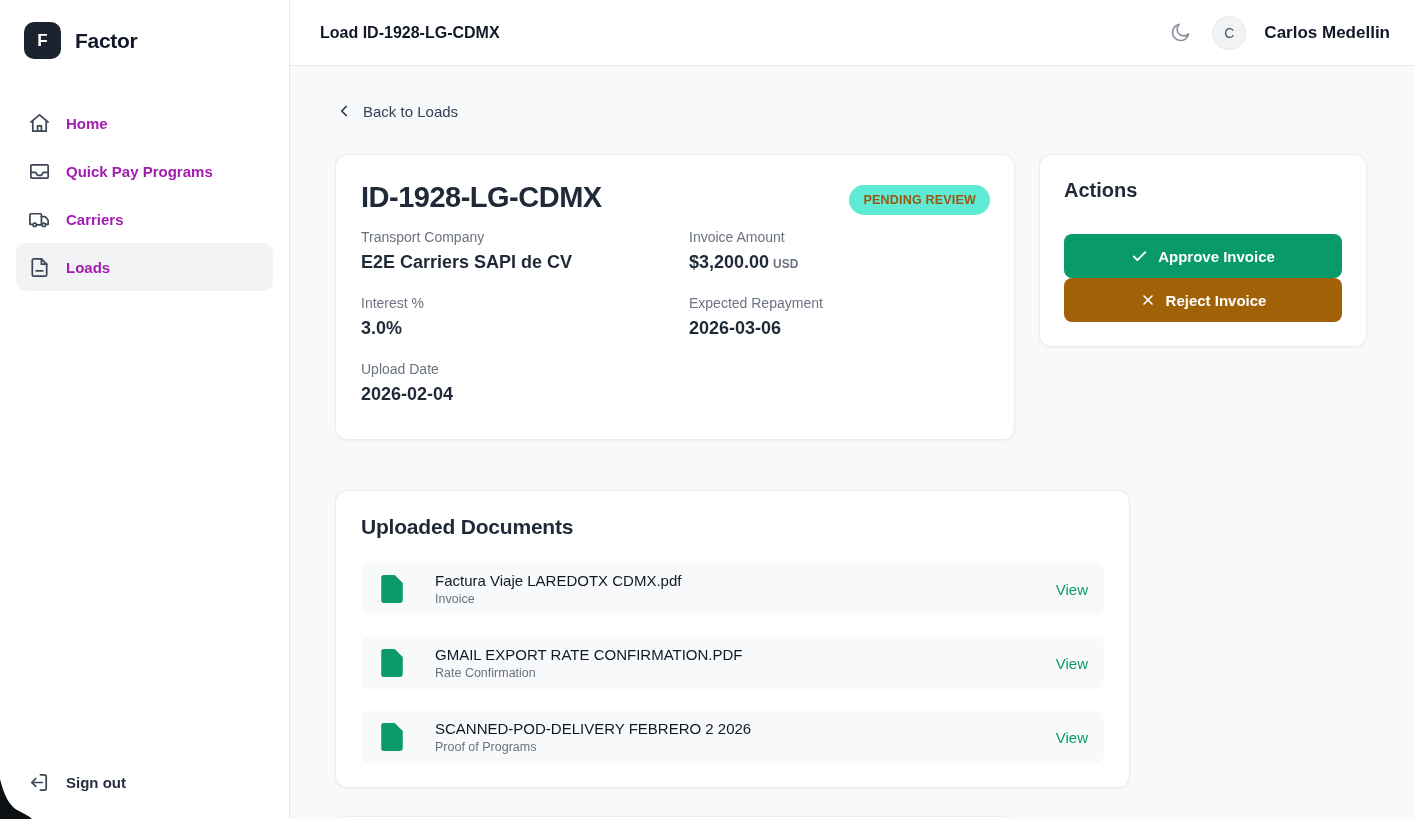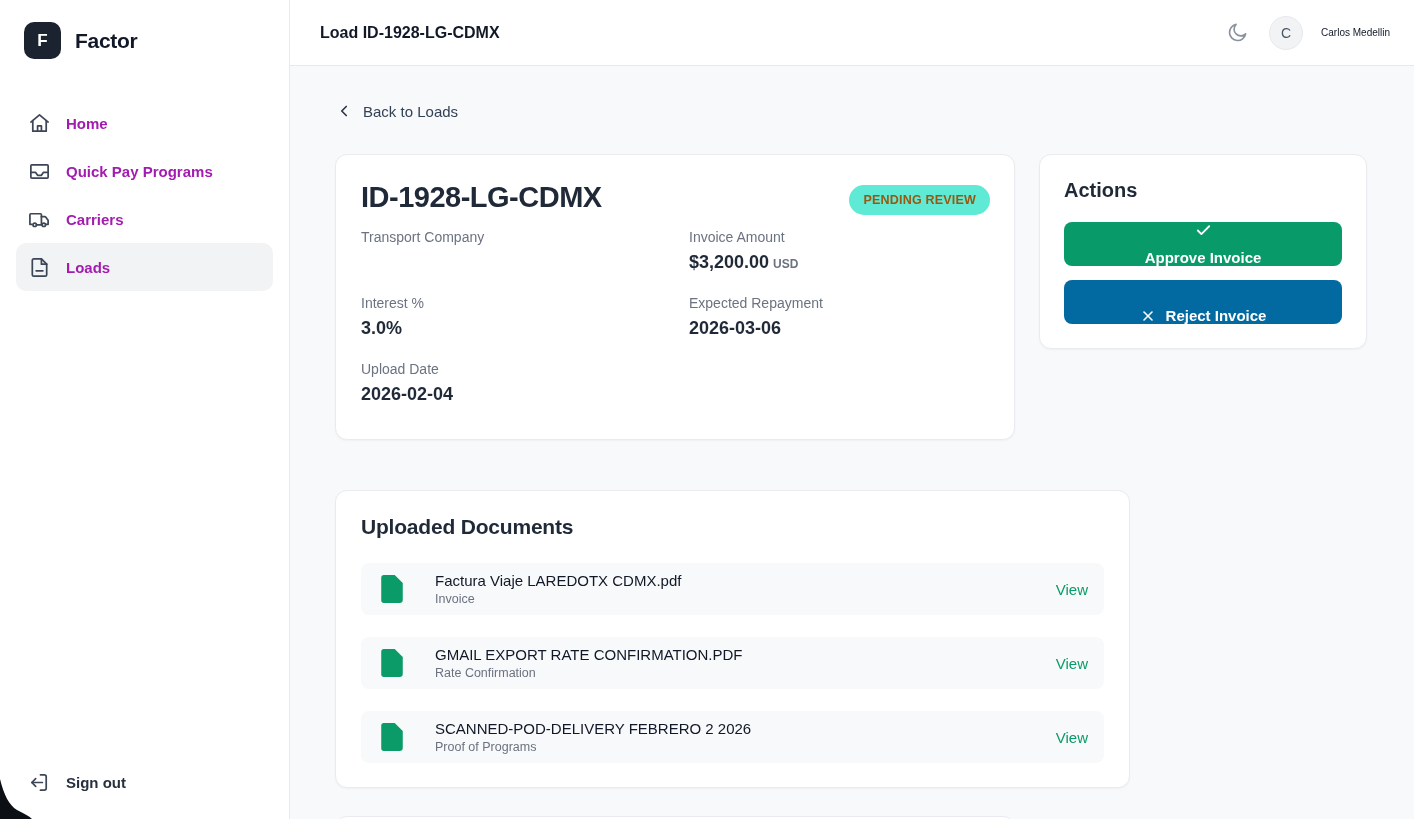--- a/index.html
+++ b/index.html
@@ -31,21 +31,21 @@
   .header { position:absolute; left:290px; top:0; right:0; height:66px;
     background:#ffffff; border-bottom:1px solid #e7e9ec;
     display:flex; align-items:center; padding:0 24px 0 30px; }
   .header-title { font-size:16px; font-weight:700; color:#111827; }
   .header-right { margin-left:auto; display:flex; align-items:center; gap:18px; }
   .theme-toggle { width:28px; height:28px; display:flex; align-items:center;
     justify-content:center; cursor:pointer; }
   .avatar { width:34px; height:34px; border-radius:50%; background:#f1f3f5;
     border:1px solid #e7e9ec; display:flex; align-items:center; justify-content:center;
     color:#4b5563; font-size:14px; font-weight:500; }
-  .user-name { font-size:10px; font-weight:400; color:#111827; }
+  .user-name { font-size:17px; font-weight:700; color:#111827; }
 
   
   .content { position:absolute; left:290px; top:66px; right:0; bottom:0;
     background:#f8f9fa; overflow:hidden; }
   .back-row { position:absolute; left:45px; top:36px; display:flex; align-items:center;
     gap:10px; cursor:pointer; color:#334155; font-size:15px; }
 
   .card { background:#ffffff; border:1px solid #e9ebee; border-radius:12px;
     box-shadow:0 1px 2px rgba(16,24,40,.04); }
 
@@ -69,22 +69,22 @@
   .doc-name { font-size:15px; color:#111827; }
   .doc-type { font-size:12.5px; color:#6b7280; margin-top:3px; }
   .doc-view { font-size:15px; font-weight:500; color:#0b9b68; cursor:pointer; }
 
   .actions-card { position:absolute; left:749px; top:88px; width:328px; padding:24px; }
   .actions-title { font-size:20px; font-weight:700; color:#1f2937; }
   .btn { width:100%; height:44px; border:none; border-radius:8px; cursor:pointer;
     display:flex; align-items:center; justify-content:center; gap:10px;
     color:#ffffff; font-size:15px; font-weight:600;
     font-family:"Liberation Sans", sans-serif; }
-  .btn-approve { margin-top:20px; background:#089a69;flex-direction:column; }
-  .btn-reject { margin-top:14px; background:#0369a1;align-items:flex-end; }
+  .btn-approve { margin-top:32px; background:#089a69; }
+  .btn-reject { background:#a16207; }
 
   .next-card { position:absolute; left:45px; top:750px; width:680px; height:30px;
     border-radius:12px 12px 0 0; }
 </style>
 </head>
 <body>
 
 <div class="app">
 
   <aside class="sidebar">
@@ -176,20 +176,21 @@
     </div>
 
     <section class="card load-card">
       <div class="load-head">
         <h1 class="load-id">ID-1928-LG-CDMX</h1>
         <span class="badge">PENDING REVIEW</span>
       </div>
       <div class="fields">
         <div>
           <div class="field-label">Transport Company</div>
+          <div class="field-value">E2E Carriers SAPI de CV</div>
         </div>
         <div>
           <div class="field-label">Invoice Amount</div>
           <div class="field-value"><span>$3,200.00</span><span class="field-suffix">USD</span></div>
         </div>
         <div>
           <div class="field-label">Interest %</div>
           <div class="field-value">3.0%</div>
         </div>
         <div>

